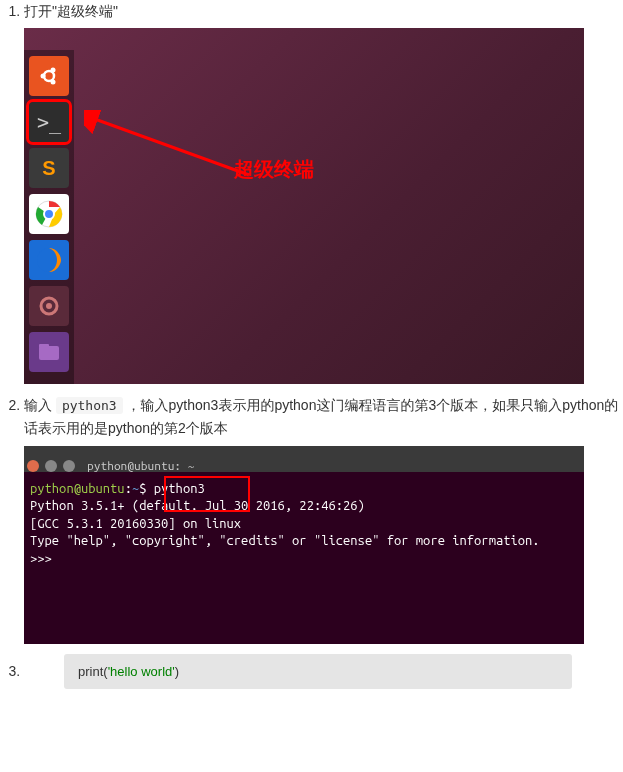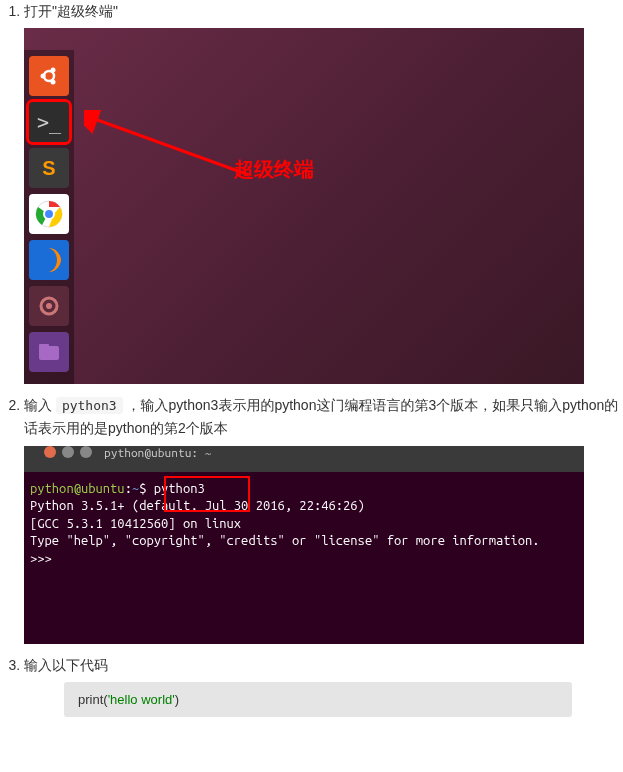--- a/index.html
+++ b/index.html
@@ -19,21 +19,21 @@
     .chrome{background:#fff}
     .ff{background:#1a6dd6}
     .gear{background:#5a2a3a}
     .files{background:#6a3a8a}
     .arrow{position:absolute;left:60px;top:82px;width:170px;height:70px;pointer-events:none}
     .arrow svg{width:100%;height:100%}
     .label-cn{position:absolute;left:210px;top:128px;color:#ff0000;font-weight:bold;font-size:20px}
 
     
     .ss2{width:560px;height:198px;background:#2c001e;margin-top:6px;font-family:"Ubuntu Mono",Consolas,Monaco,monospace;font-size:13px;color:#fff;position:relative}
-    .ttitle{height:26px;background:#3a3a3a;display:flex;align-items:flex-start;padding-left:20px;gap:6px}
+    .ttitle{height:26px;background:#3a3a3a;display:flex;align-items:flex-end;padding-left:3px;gap:6px}
     .tbtn{width:12px;height:12px;border-radius:50%}
     .c1{background:#e06c4c}.c2{background:#888}.c3{background:#888}
     .ttitletxt{color:#ccc;font-size:12px;margin-left:6px}
     .tbody{padding:8px 6px;line-height:1.35}
     .prompt-user{color:#9fcf4a}
     .prompt-path{color:#6aa0d8}
     .cmdbox{position:absolute;left:140px;top:30px;width:82px;height:32px;border:2px solid red;pointer-events:none}
 
     
     .codeblock{background:#e5e5e5;border-radius:3px;padding:10px 14px;font-family:Liberation Sans, sans-serif;font-size:13px;color:#333;margin-top:6px;margin-left:40px;width:480px}
@@ -112,27 +112,26 @@
     <div class="ss2">
       <div class="ttitle">
         <div class="tbtn c1"></div>
         <div class="tbtn c2"></div>
         <div class="tbtn c3"></div>
         <div class="ttitletxt">python@ubuntu: ~</div>
       </div>
       <div class="tbody">
         <div><span class="prompt-user">python@ubuntu</span><span>:</span><span class="prompt-path">~</span><span>$ </span><span>python3</span></div>
         <div>Python 3.5.1+ (default, Jul 30 2016, 22:46:26)</div>
-        <div>[GCC 5.3.1 10412560] on linux</div>
+        <div>[GCC 5.3.1 20160330] on linux</div>
         <div>Type "help", "copyright", "credits" or "license" for more information.</div>
         <div>&gt;&gt;&gt;</div>
       </div>
       <div class="cmdbox"></div>
     </div>
   </li>
 
   <li>
-    <div class="step-text">输入以下代码</div>
     <div class="codeblock">
       <span>print</span><span>(</span><span class="str">'hello world'</span><span>)</span>
     </div>
   </li>
 </ol>
 
 </body></html>

